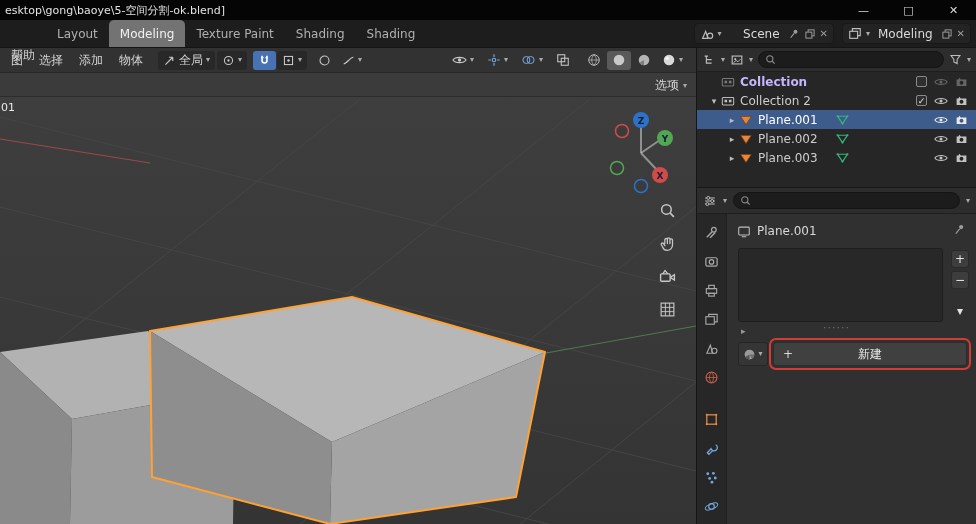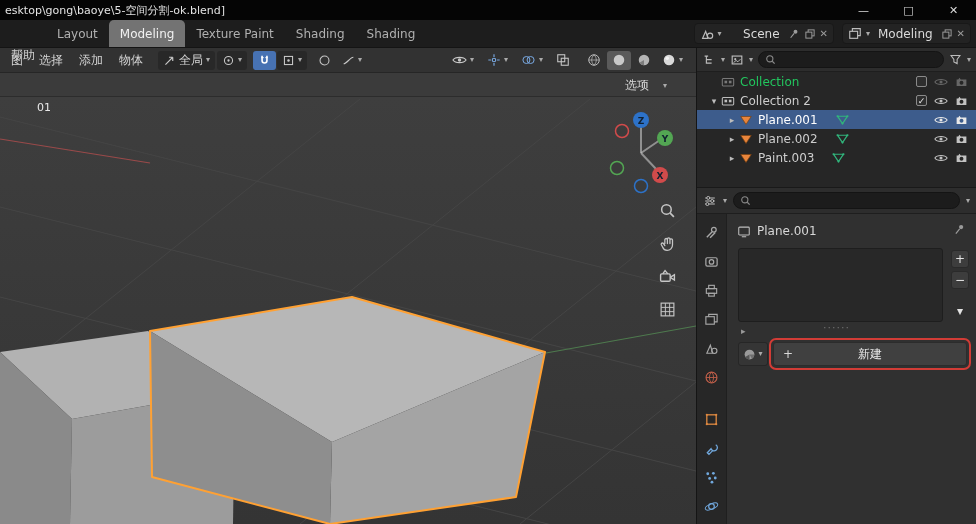--- a/index.html
+++ b/index.html
@@ -34,35 +34,35 @@
   .vp-menu{padding:0 7px;color:#d5d5d5;white-space:nowrap;}
   .hbtn{height:19px;border-radius:3px;display:flex;align-items:center;gap:3px;padding:0 5px;background:#282828;}
   .hgrp{display:flex;align-items:center;gap:1px;margin-left:4px;}
   .hbtn.blue{background:#4772b3;}
   .hbtn.flat{background:transparent;}
   .hbtn.activeshade{background:#5a5a5a;}
   .rightcluster{margin-left:auto;display:flex;align-items:center;gap:3px;padding-right:4px;}
 
   
   .vp-tools{height:24px;background:#3b3b3b;border-bottom:1px solid #2c2c2c;position:relative;}
-  .options-btn{position:absolute;right:24px;top:3px;display:flex;align-items:center;gap:14px;color:#d8d8d8;padding:1px 5px;border-radius:3px;}
+  .options-btn{position:absolute;right:4px;top:3px;display:flex;align-items:center;gap:4px;color:#d8d8d8;padding:1px 5px;border-radius:3px;}
 
   
   .vp-canvas{flex:1;position:relative;background:#383838;overflow:hidden;}
-  .corner-label{position:absolute;left:1px;top:4px;color:#e8e8e8;font-size:11px;margin-left:36px;}
+  .corner-label{position:absolute;left:1px;top:4px;color:#e8e8e8;font-size:11px;}
   .gizmo{position:absolute;right:11px;top:10px;width:88px;height:88px;}
   .side-tools{position:absolute;right:18px;top:102px;display:flex;flex-direction:column;gap:11px;align-items:center;}
   .side-tool{width:22px;height:22px;display:flex;align-items:center;justify-content:center;border-radius:11px;color:#c6c6c6;}
 
   
   .outliner{height:140px;background:#262626;border-bottom:1px solid #191919;}
   .outliner-header{height:24px;background:#2d2d2d;display:flex;align-items:center;padding:0 5px;gap:5px;border-bottom:1px solid #1e1e1e;}
   .search{flex:1;height:17px;background:#1c1c1c;border:1px solid #141414;border-radius:9px;display:flex;align-items:center;padding:0 6px;color:#8a8a8a;gap:4px;}
   .ol-row{height:19px;display:flex;align-items:center;position:relative;color:#cdcdcd;}
-  .ol-row.muted{color:#22c55e;}
+  .ol-row.muted{color:#c4b5fd;font-weight:bold;}
   .ol-row.muted svg{opacity:.55;}
   .ol-row.selected{background:#3d5c8c;color:#fff;}
   .ol-right{position:absolute;right:8px;display:flex;gap:7px;align-items:center;color:#c2c2c2;}
   .expander{width:14px;text-align:center;color:#bdbdbd;font-size:9px;}
   .ol-label{padding-left:5px;white-space:nowrap;}
   .cb{width:11px;height:11px;border:1px solid #8a8a8a;border-radius:2px;display:flex;align-items:center;justify-content:center;font-size:9px;color:#e8e8e8;background:#2e2e2e;}
 
   
   .props{flex:1;display:flex;flex-direction:column;background:#303030;}
   .props-header{height:26px;background:#2d2d2d;display:flex;align-items:center;padding:0 6px;gap:6px;border-bottom:1px solid #1e1e1e;}
@@ -457,21 +457,21 @@
                 <circle cx="8" cy="8" r="2.4" fill="#262626"></circle>
               </svg>
           </span>
         </div>
 
         <div class="ol-row" style="padding-left:28px;">
           <span class="expander">▸</span>
           <svg class="ic" width="14" height="12" viewBox="0 0 16 13">
               <path d="M2 2.5 H14 L8 11.5 Z" fill="#e8853c" stroke="#7a4010" stroke-width=".8"></path>
             </svg>
-          <span class="ol-label">Paint.003</span>
+          <span class="ol-label">Plane.003</span>
           <svg class="ic" width="13" height="11" viewBox="0 0 16 13" style="margin-left:18px;">
               <path d="M2 2.5 H14 L8 11.5 Z" fill="none" stroke="#31b57c" stroke-width="1.5"></path>
               <circle cx="2" cy="2.5" r="1.3" fill="#31b57c"></circle>
               <circle cx="14" cy="2.5" r="1.3" fill="#31b57c"></circle>
               <circle cx="8" cy="11.5" r="1.3" fill="#31b57c"></circle>
             </svg>
           <span class="ol-right">
             <svg class="ic" width="14" height="10" viewBox="0 0 16 10">
                 <path d="M1 5 C3.5 1.2 12.5 1.2 15 5 C12.5 8.8 3.5 8.8 1 5 Z" fill="none" stroke="#c2c2c2" stroke-width="1.2"></path>
                 <circle cx="8" cy="5" r="1.8" fill="#c2c2c2"></circle>

